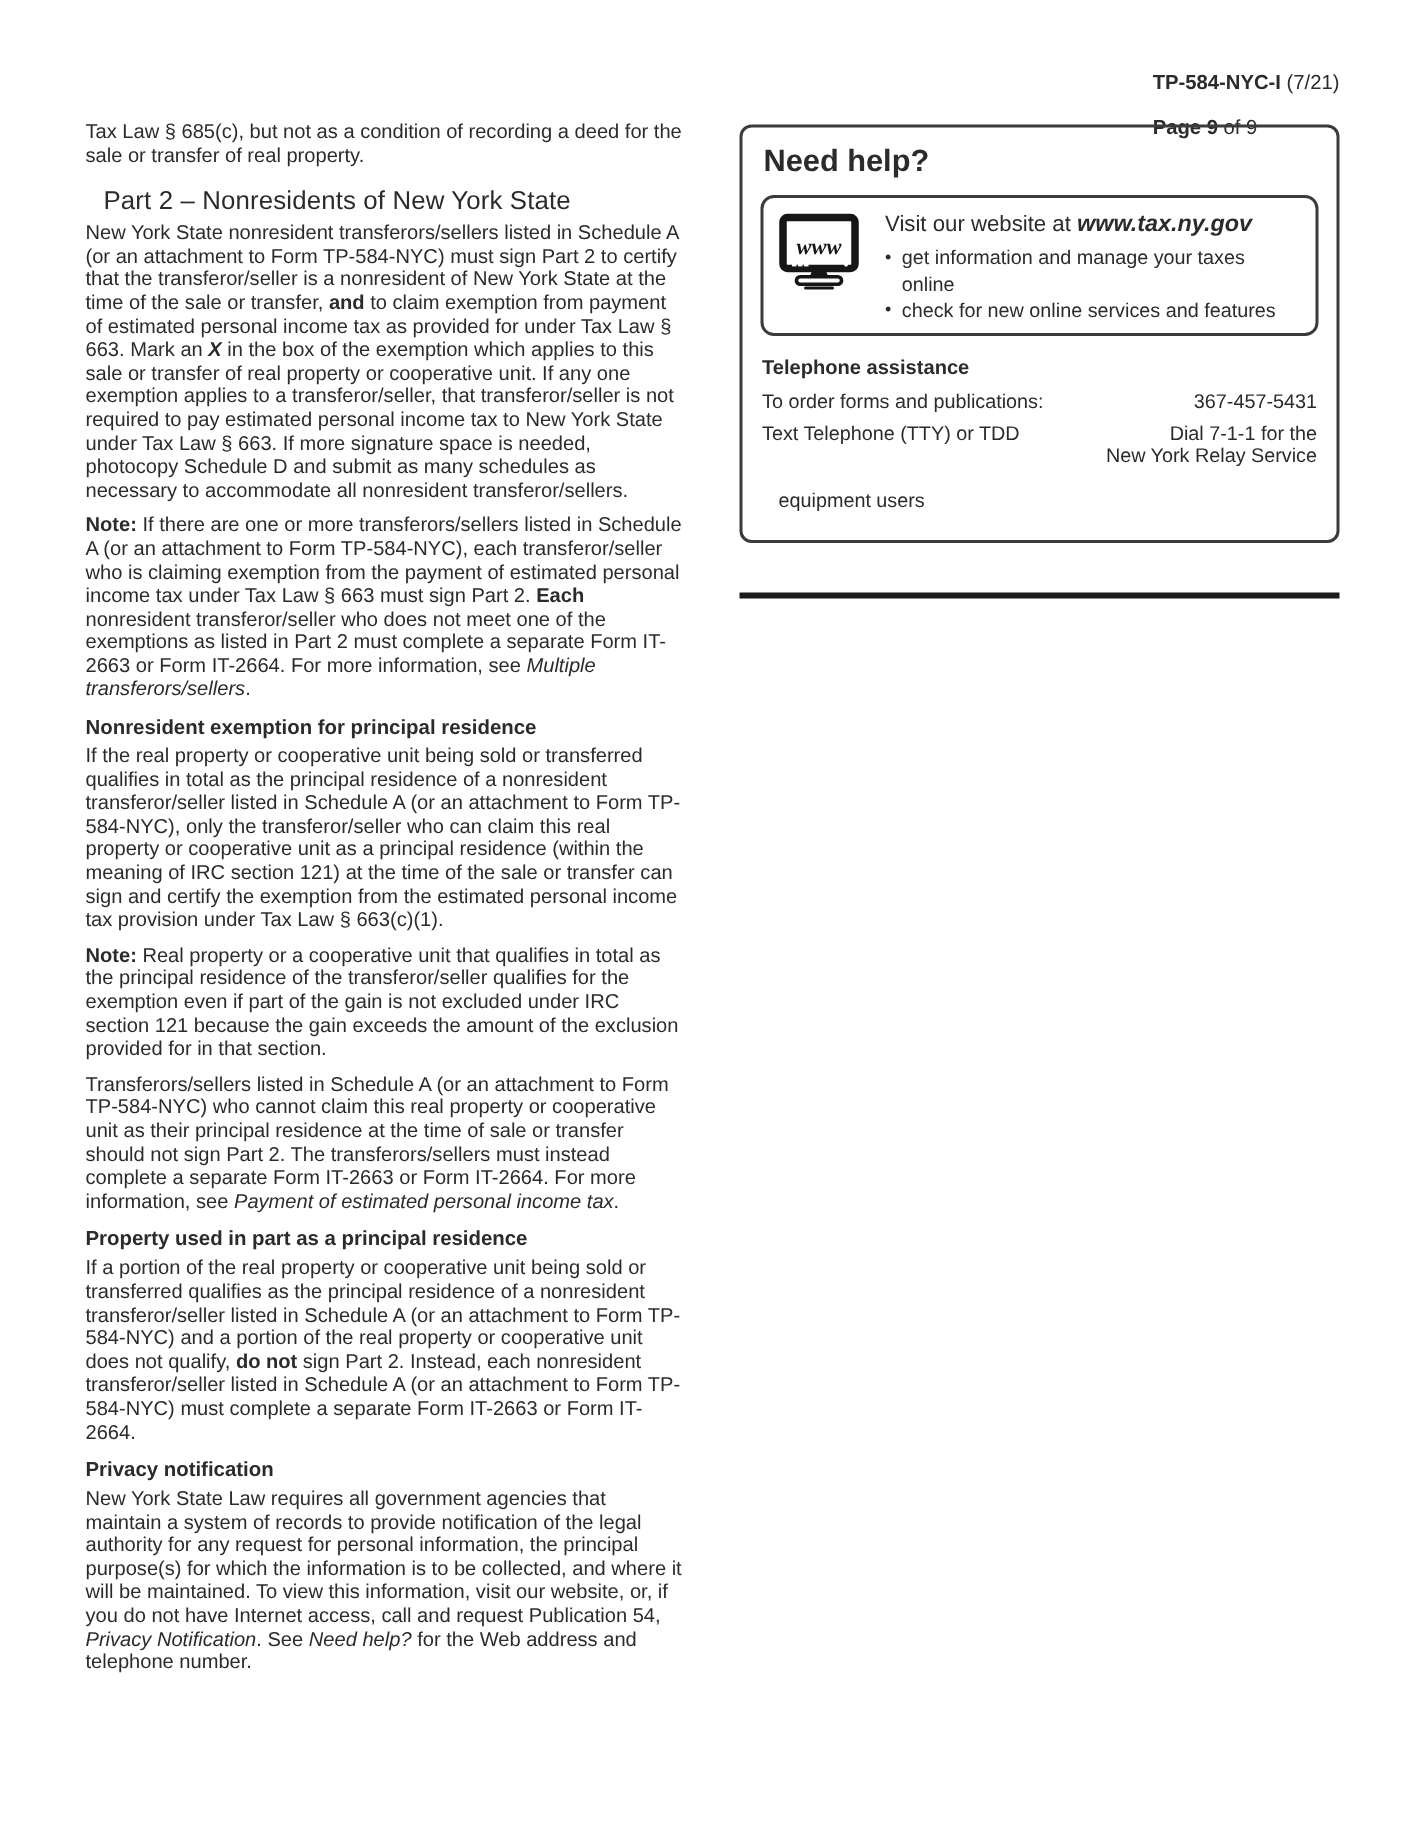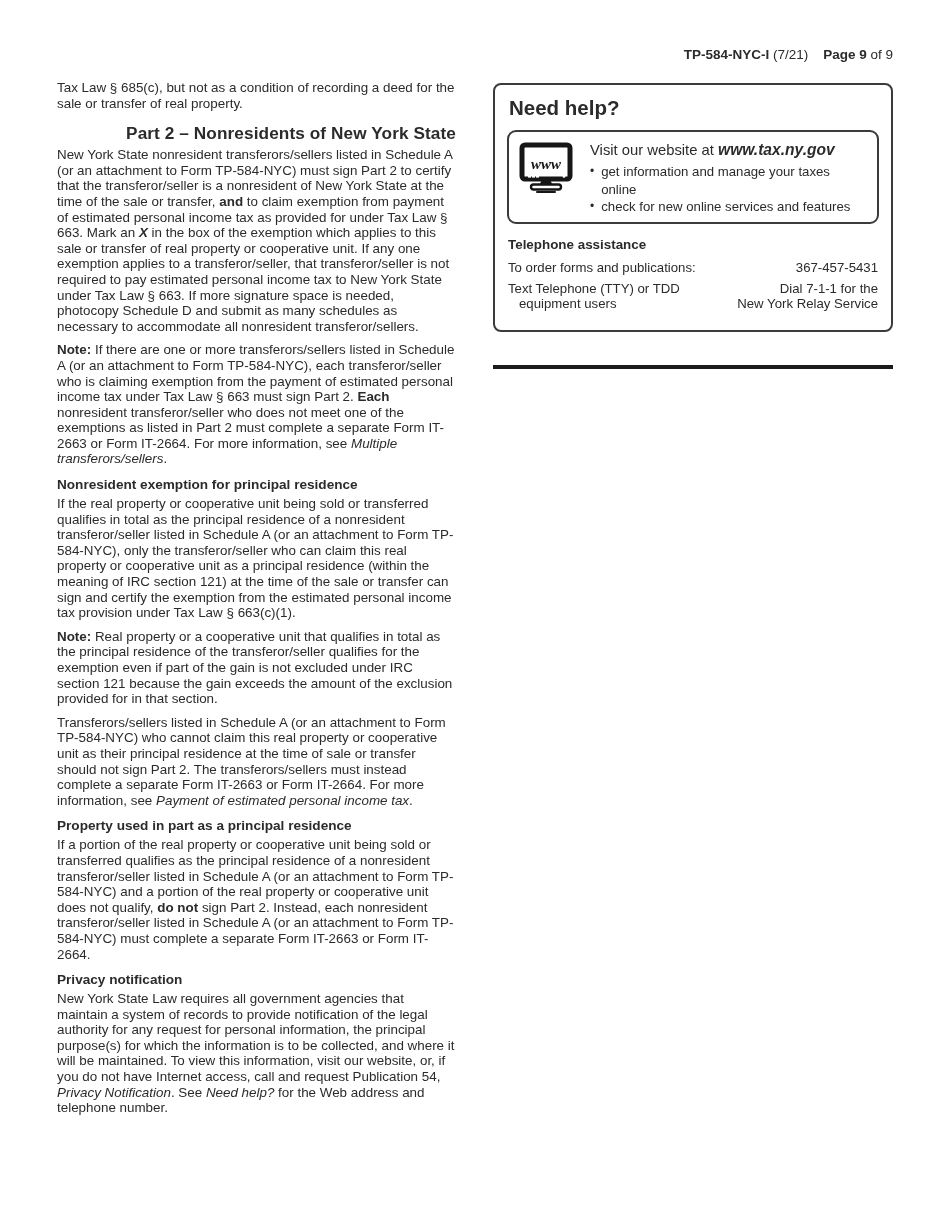--- a/index.html
+++ b/index.html
@@ -8,37 +8,37 @@
     width: 950px; height: 1230px; overflow: hidden;
     font-family: "Liberation Sans", "DejaVu Sans", sans-serif;
     color: #2b2b2b;
     -webkit-font-smoothing: antialiased;
   }
   .page { position: relative; width: 950px; height: 1230px; background: #fff; }
 
   
   .header {
     position: absolute; top: 47px; right: 57px;
-    font-size: 13.5px; display: flex; gap: 15px; white-space: pre;
+    font-size: 13.5px; display: flex; gap: 15px; white-space: pre; flex-direction: column;
   }
 
   
   .columns {
     position: absolute; top: 80px; left: 57px; width: 836px;
     display: flex; gap: 37px;
   }
   .col-left  { width: 399px; }
   .col-right { width: 400px; }
 
   .col-left p {
     font-size: 13.4px; line-height: 15.6px; margin: 0 0 8px 0;
   }
   .col-left h1 {
-    font-size: 17.2px; line-height: 20px; margin: 12px 0 4px 0;
-    font-weight: bold; letter-spacing: 0.1px; text-align: right;
+    font-size: 17.2px; line-height: 20px; margin: 12px 0 4px 12px;
+    font-weight: normal; letter-spacing: 0.1px;
   }
   .col-left h2 {
     font-size: 13.6px; line-height: 16px; margin: 10px 0 3px 0; font-weight: bold;
   }
   .b { font-weight: bold; }
   .i { font-style: italic; }
 
   
   .need-help {
     margin-top: 3px;
@@ -56,21 +56,21 @@
   .visit-line { font-size: 14.8px; margin: 1px 0 4px 0; }
   .visit-line .url { font-weight: bold; font-style: italic; font-size: 15.6px; }
   .bullet-line { display: flex; gap: 7px; font-size: 13.2px; line-height: 17.5px; }
   .bullet-line .dot { font-size: 12px; line-height: 17.5px; }
 
   .tel-heading { font-size: 13.4px; font-weight: bold; margin: 13px 0 9px 1px; }
   .tel-row {
     display: flex; justify-content: space-between; align-items: flex-start;
     font-size: 13.2px; line-height: 14.8px; margin: 0 1px 6.5px 1px;
   }
-  .tel-label .line2 { padding-left: 11px; }
+  .tel-label .line2 { padding-left: 11px; margin-top: 30px; }
   .tel-value { text-align: right; white-space: nowrap; }
 
   .divider { height: 4px; background: #1c1c1c; margin-top: 33px; }
 </style>
 </head>
 <body>
 
 <div class="page">
 
   <div class="header">

